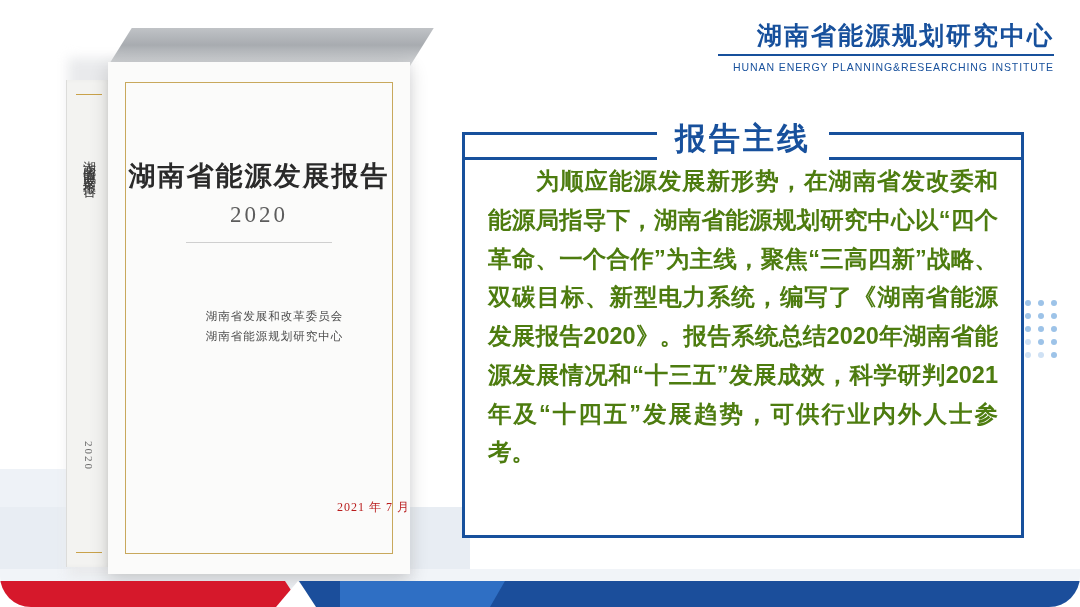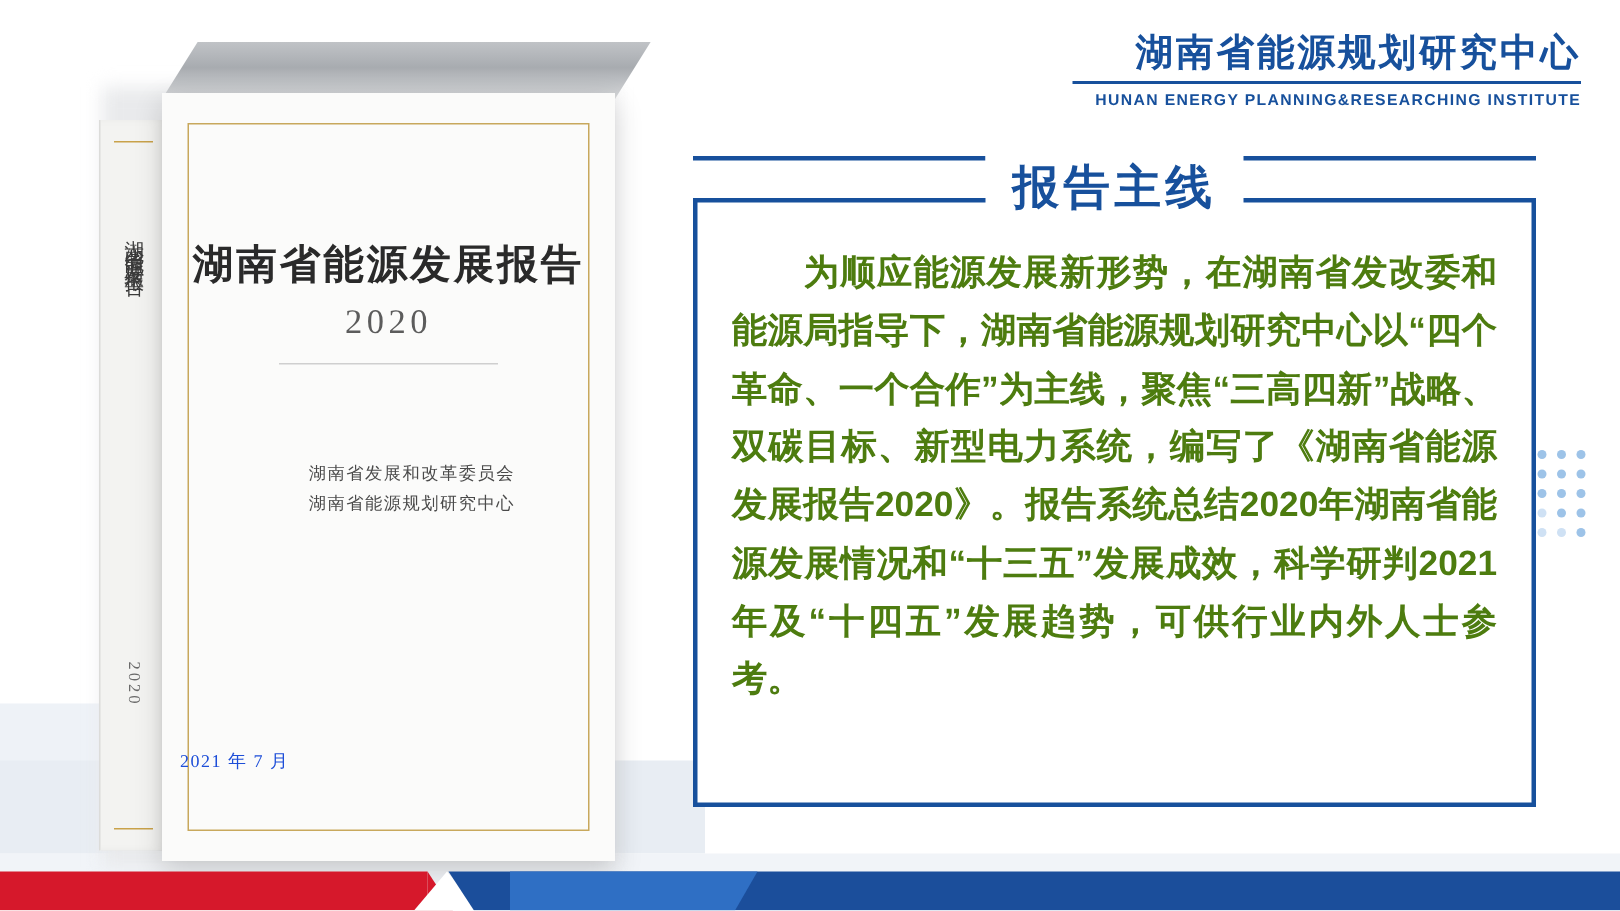--- a/index.html
+++ b/index.html
@@ -9,20 +9,21 @@
   }
   body {
     font-family: "Liberation Sans", sans-serif;
   }
   #slide {
     position: relative;
     width: 1080px;
     height: 607px;
     overflow: hidden;
     background: #ffffff;
+    border-radius: 31px;
   }
 
   
   .bg-bottom-band {
     position: absolute;
     left: 0;
     bottom: 0;
     width: 1080px;
     height: 38px;
     background: #f1f4f8;
@@ -130,21 +131,21 @@
     font-weight: bold;
     letter-spacing: 2px;
     line-height: 1.2;
     color: #17509c;
   }
   .brand .en {
     margin-top: 5px;
     font-size: 10.5px;
     letter-spacing: 0.9px;
     color: #17509c;
-    font-weight: bold;
+    font-weight: normal;
     padding-left: 15px;
   }
   .brand .rule {
     margin-top: 4px;
     height: 2px;
     background: #17509c;
     width: 100%;
   }
 
   
@@ -268,47 +269,46 @@
     font-size: 11.5px;
     line-height: 1.75;
     color: #4a4a4a;
     letter-spacing: 1px;
     padding-left: 19px;
   }
   .cover-date {
     position: absolute;
     left: 0; right: 0;
     bottom: 58px;
-    text-align: left;
+    text-align: right;
     font-family: "Liberation Serif", serif;
     font-size: 12px;
-    color: #1d4ed8;
+    color: #b91c1c;
     letter-spacing: 1px;
-    padding-left: 12px;
   }
 
   
   .card {
     position: absolute;
     left: 462px;
     top: 132px;
     width: 562px;
     height: 406px;
     border: 3px solid #17509c;
     background: #ffffff;
     box-sizing: border-box;
   }
   .card-title-band {
     position: absolute;
     left: 462px;
     top: 104px;
     width: 562px;
     height: 56px;
     display: flex;
-    align-items: flex-start;
+    align-items: flex-end;
     justify-content: center;
     background: transparent;
   }
   .card-title-band .bar {
     height: 3px;
     background: #17509c;
     flex: 1 1 auto;
   }
   .card-title-band .bar.left { margin-right: 0; }
   .card-title {

